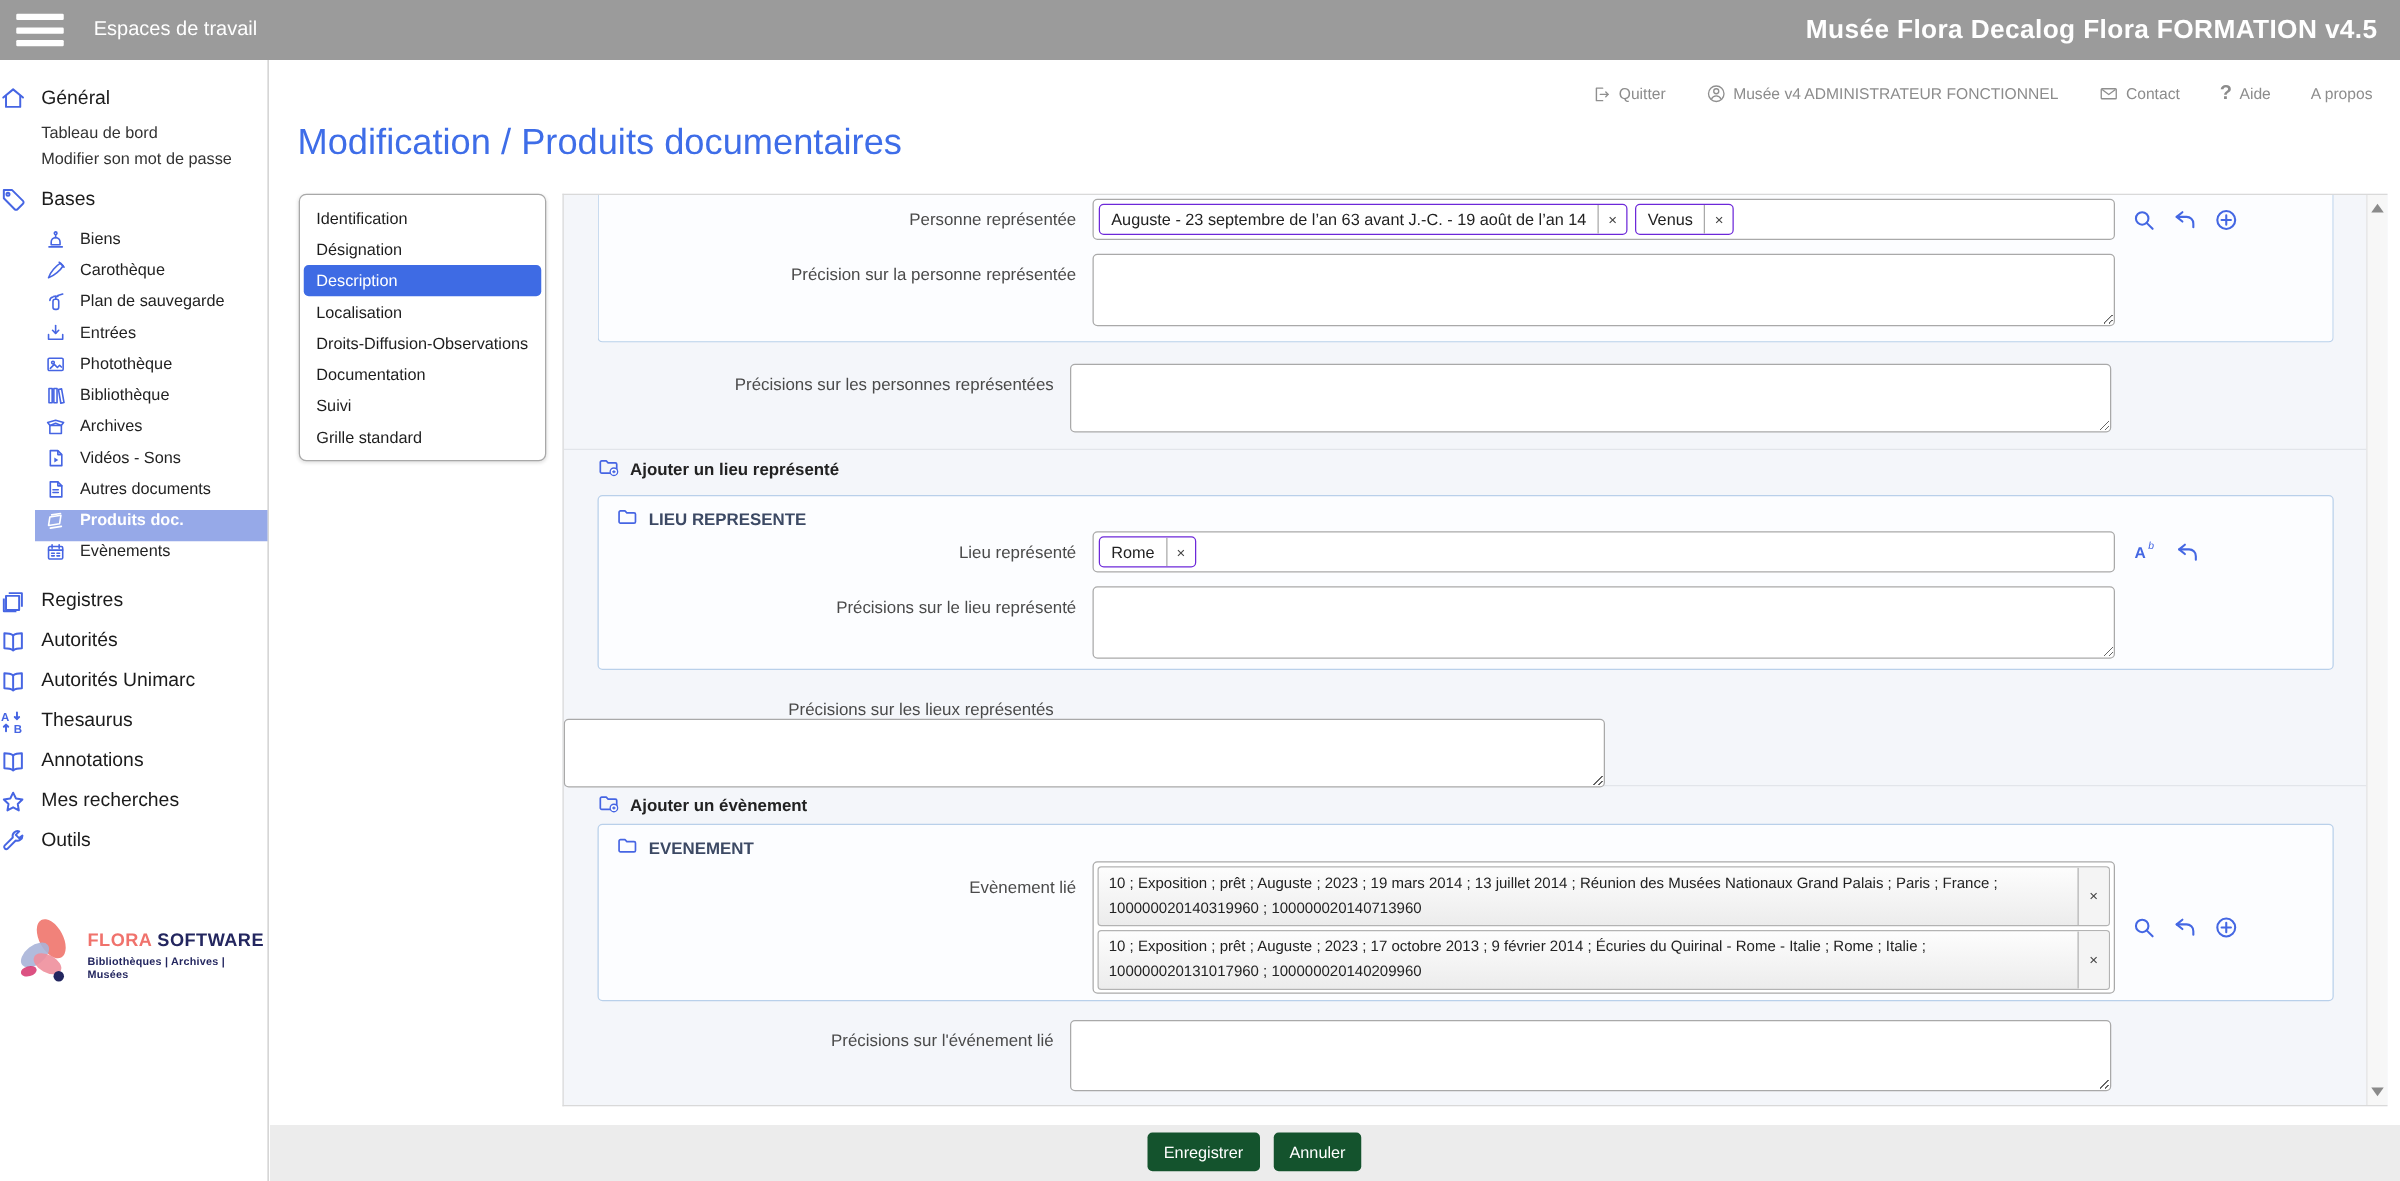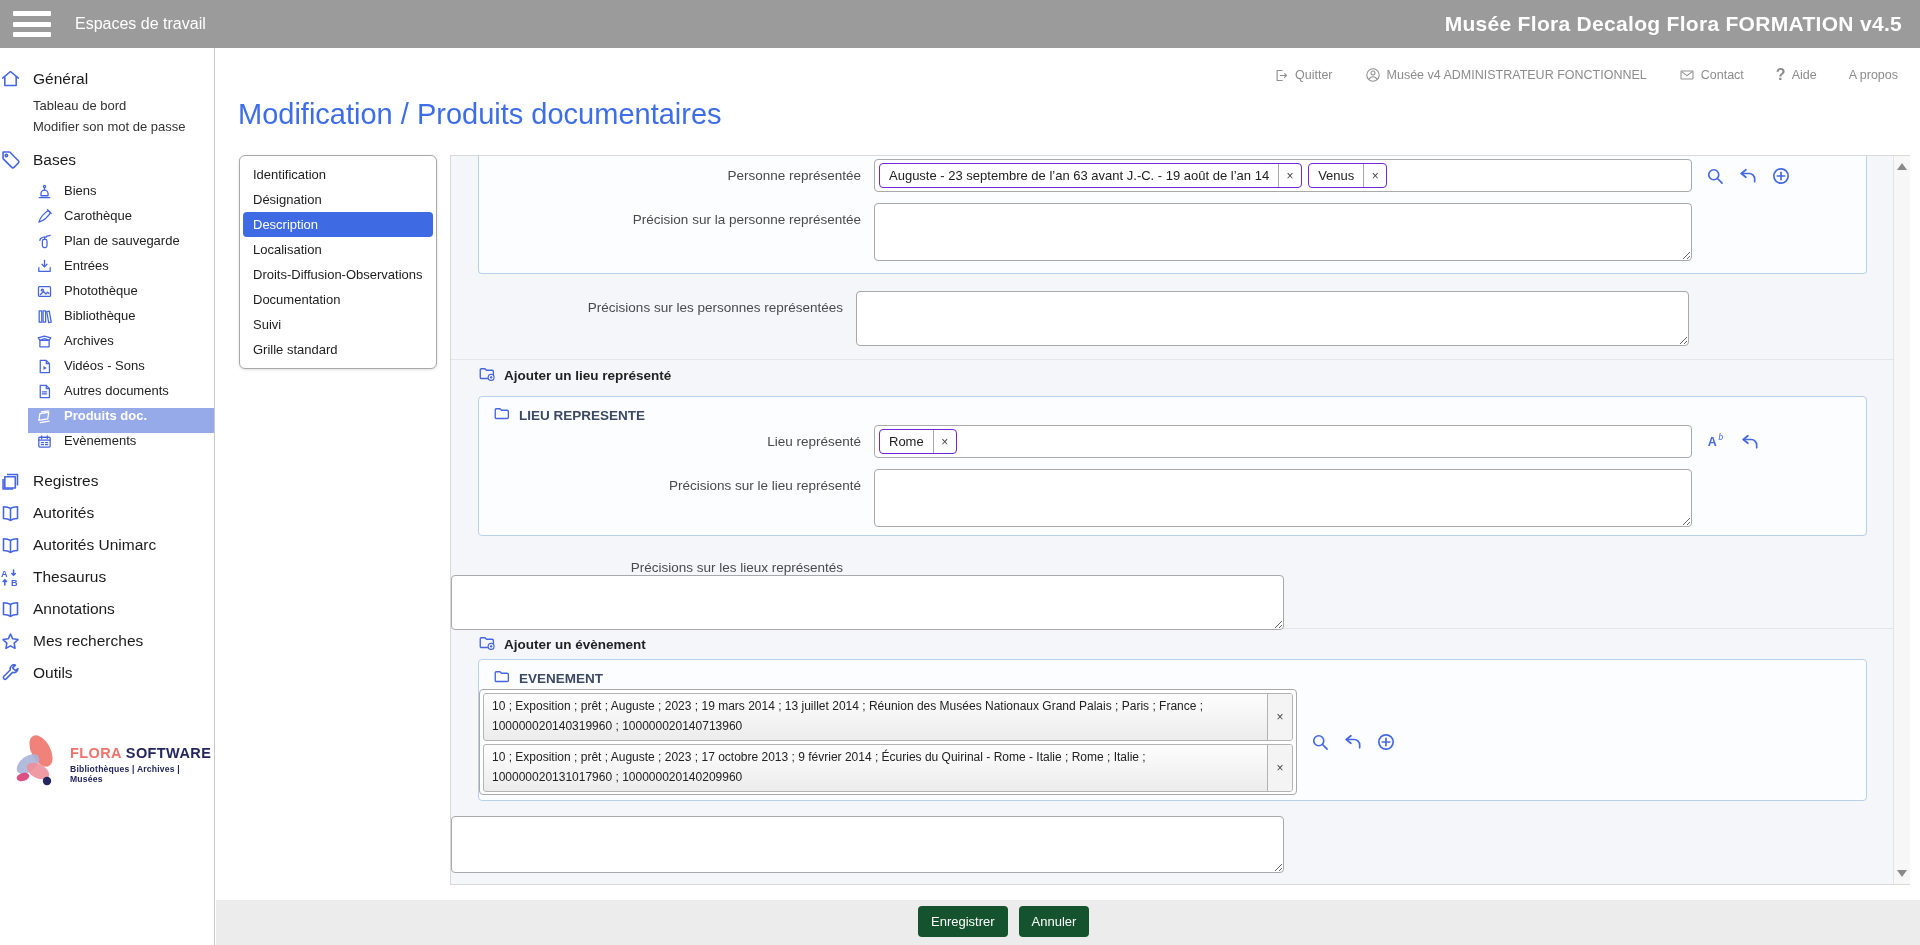--- a/index.html
+++ b/index.html
@@ -476,20 +476,21 @@
       </div>
 
       <div class="grp grp3">
         <div class="ghead">
           <span><svg width="18" height="18" viewBox="0 0 24 24" fill="none" stroke="#4665e3" stroke-width="1.8" stroke-linejoin="round">
                 <path d="M3 6.5A1.5 1.5 0 0 1 4.5 5h4.8l2 2H19a1.5 1.5 0 0 1 1.5 1.5v8A1.5 1.5 0 0 1 19 18H4.5A1.5 1.5 0 0 1 3 16.5z"></path>
               </svg></span>
           <span>EVENEMENT</span>
         </div>
         <div class="row tarow" style="left:0;top:29px;right:14px;">
+          <div class="lbl" style="padding-top:13px">Evènement lié</div>
           <div class="eventbox w-grp">
             <div class="entry">
               <div class="et">10 ; Exposition ; prêt ; Auguste ; 2023 ; 19 mars 2014 ; 13 juillet 2014 ; Réunion des Musées Nationaux Grand Palais ; Paris ; France ; 100000020140319960 ; 100000020140713960</div>
               <div class="ex">×</div>
             </div>
             <div class="entry">
               <div class="et">10 ; Exposition ; prêt ; Auguste ; 2023 ; 17 octobre 2013 ; 9 février 2014 ; Écuries du Quirinal - Rome - Italie ; Rome ; Italie ; 100000020131017960 ; 100000020140209960</div>
               <div class="ex">×</div>
             </div>
           </div>
@@ -510,20 +511,21 @@
                 <svg width="20" height="20" viewBox="0 0 24 24" fill="none" stroke="currentColor" stroke-width="2" stroke-linecap="round">
                   <circle cx="12" cy="12" r="8.6"></circle>
                   <path d="M12 7.5v9M7.5 12h9"></path>
                 </svg>
               </span>
           </div>
         </div>
       </div>
 
       <div class="row tarow outer" style="left:0;top:660px;right:30px;">
+        <div class="lbl">Précisions sur l'événement lié</div>
         <textarea class="ta w-out" style="height: 57px;"></textarea>
       </div>
 
       <div class="vscroll">
         <div class="arr arr-up"></div>
         <div class="arr arr-dn"></div>
       </div>
     </div>
 
     <div class="footbar">

